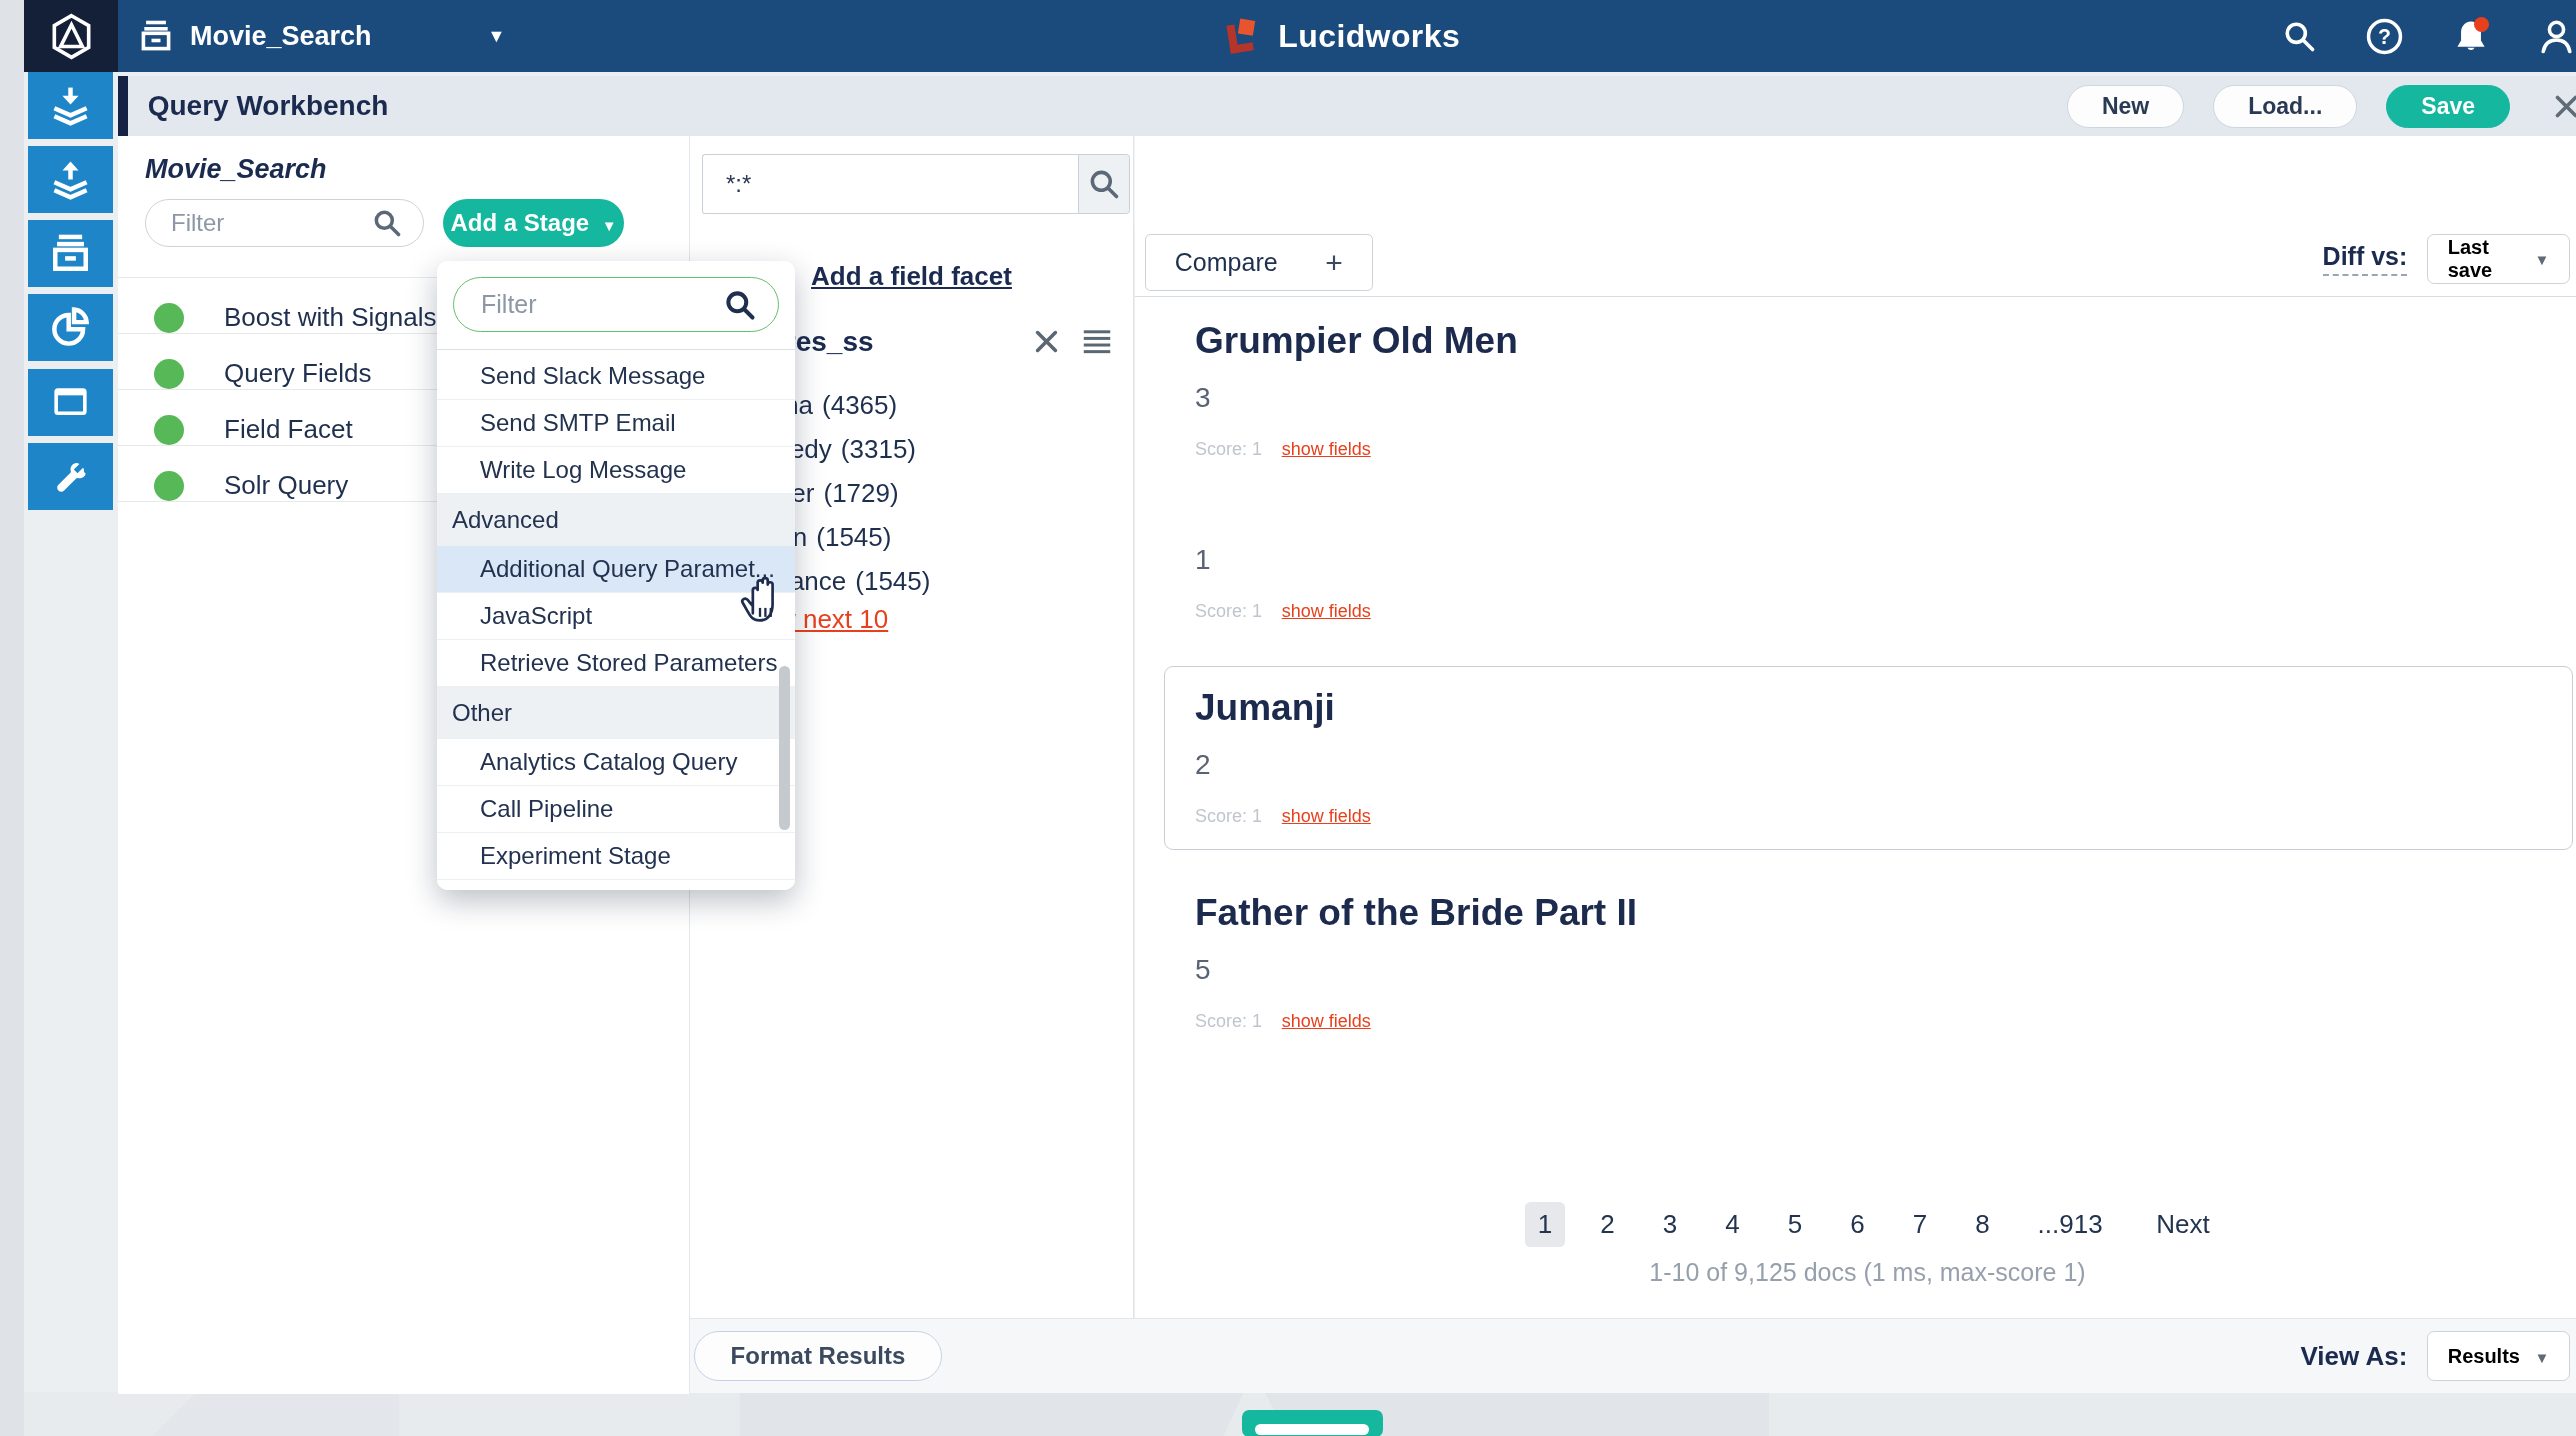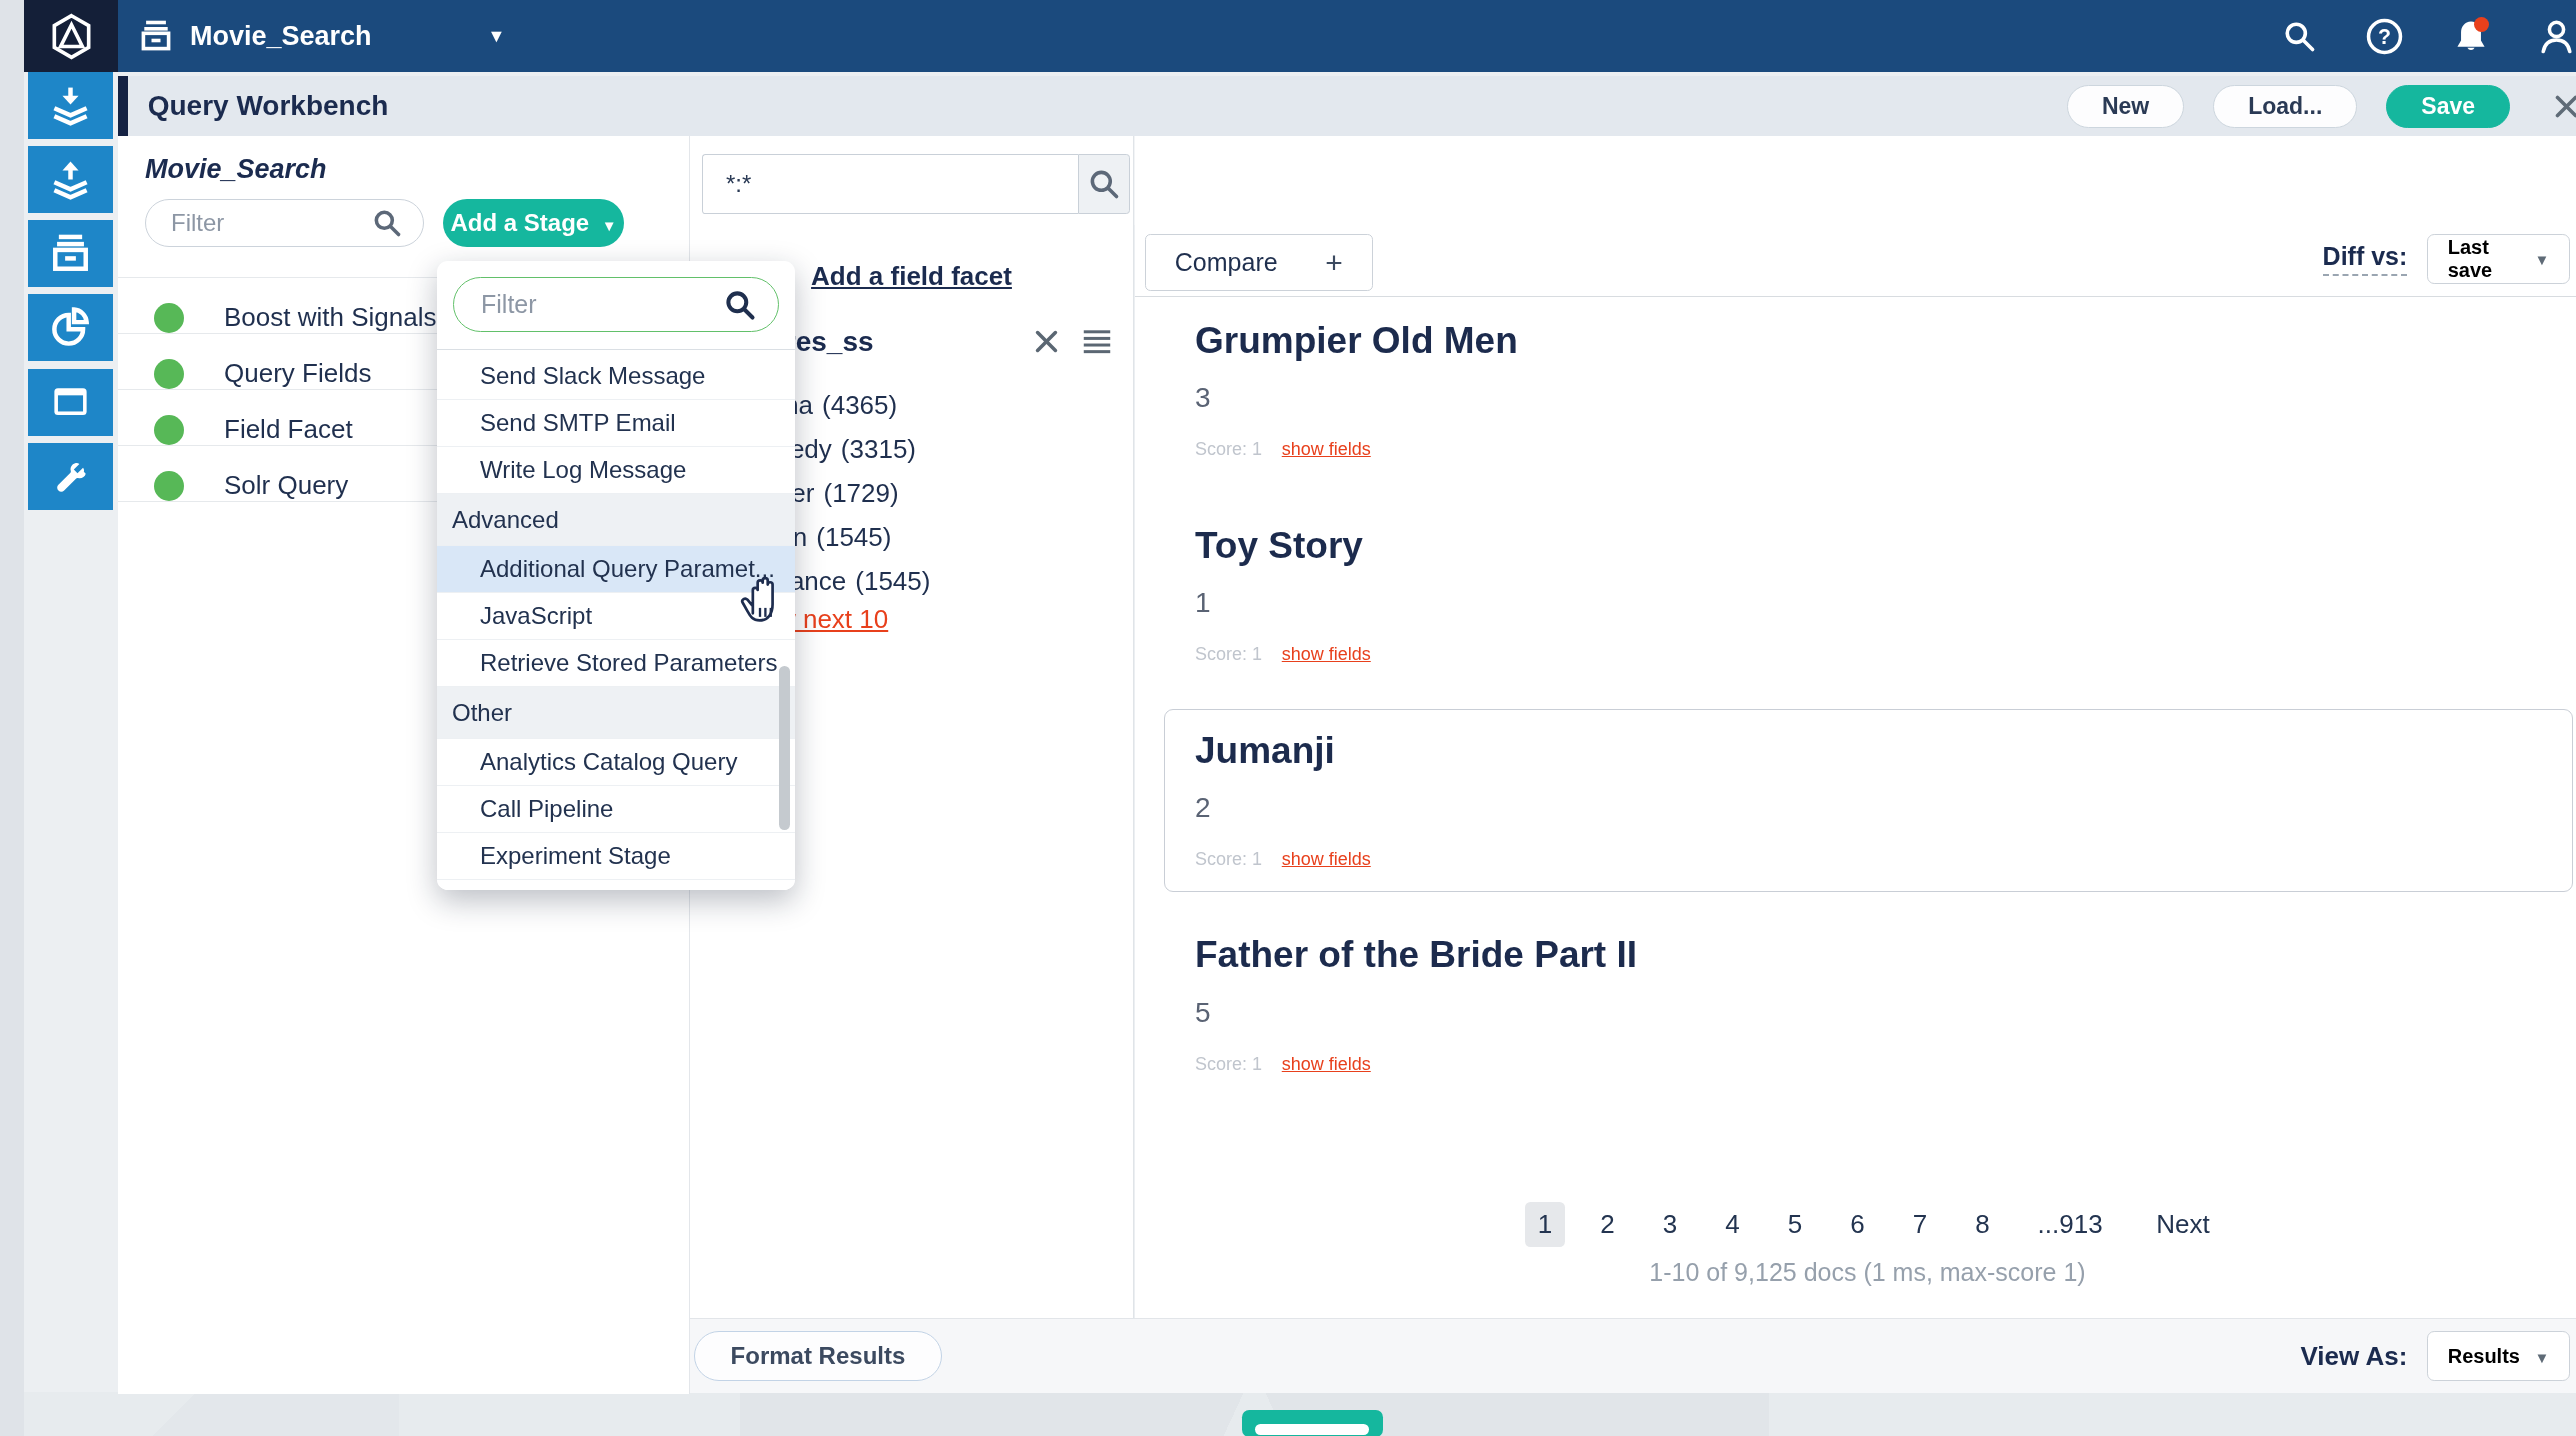--- a/index.html
+++ b/index.html
@@ -149,20 +149,32 @@
         <svg width="36" height="36" viewBox="0 0 40 40">
             <rect x="6" y="17" width="28" height="17" fill="none" stroke="#fff" stroke-width="4"></rect>
             <rect x="9" y="3" width="22" height="4" fill="#fff"></rect>
             <rect x="7" y="10" width="26" height="4" fill="#fff"></rect>
             <rect x="15" y="23" width="10" height="4" fill="#fff"></rect>
           </svg>
       </span>
       <span class="app-name">Movie_Search</span>
       <span class="chev"></span>
     </div>
+    <div class="brand">
+      <span>
+        <svg width="41" height="41" viewBox="0 0 46 46">
+            <g transform="rotate(-9 23 23)">
+              <rect x="6" y="8" width="9" height="32" fill="#b5352a"></rect>
+              <rect x="6" y="31" width="26" height="9" fill="#b5352a"></rect>
+            </g>
+            <rect x="18" y="4" width="17" height="17" fill="#e8542e" transform="rotate(9 26 12)"></rect>
+          </svg>
+      </span>
+      <span class="brand-name">Lucidworks</span>
+    </div>
     <div class="top-icons">
       <span class="tib">
         <svg width="38" height="38" viewBox="0 0 42 42">
             <circle cx="18" cy="18" r="10" fill="none" stroke="#fff" stroke-width="4"></circle>
             <line x1="26" y1="26" x2="36" y2="36" stroke="#fff" stroke-width="4" stroke-linecap="round"></line>
           </svg>
       </span>
       <span class="tib">
         <svg width="39" height="39" viewBox="0 0 44 44">
             <circle cx="22" cy="22" r="18" fill="none" stroke="#fff" stroke-width="4"></circle>
@@ -367,21 +379,20 @@
 
     <div class="result">
         <div class="r-title">Grumpier Old Men</div>
         <div class="r-num">3</div>
         <div class="r-score-row">
           <span class="r-score">Score: 1</span>
           <span class="r-link">show fields</span>
         </div>
       </div>
         <div class="result">
-        <div class="r-title">Toy Story</div>
         <div class="r-num">1</div>
         <div class="r-score-row">
           <span class="r-score">Score: 1</span>
           <span class="r-link">show fields</span>
         </div>
       </div>
         <div class="result highlight">
         <div class="r-title">Jumanji</div>
         <div class="r-num">2</div>
         <div class="r-score-row">

